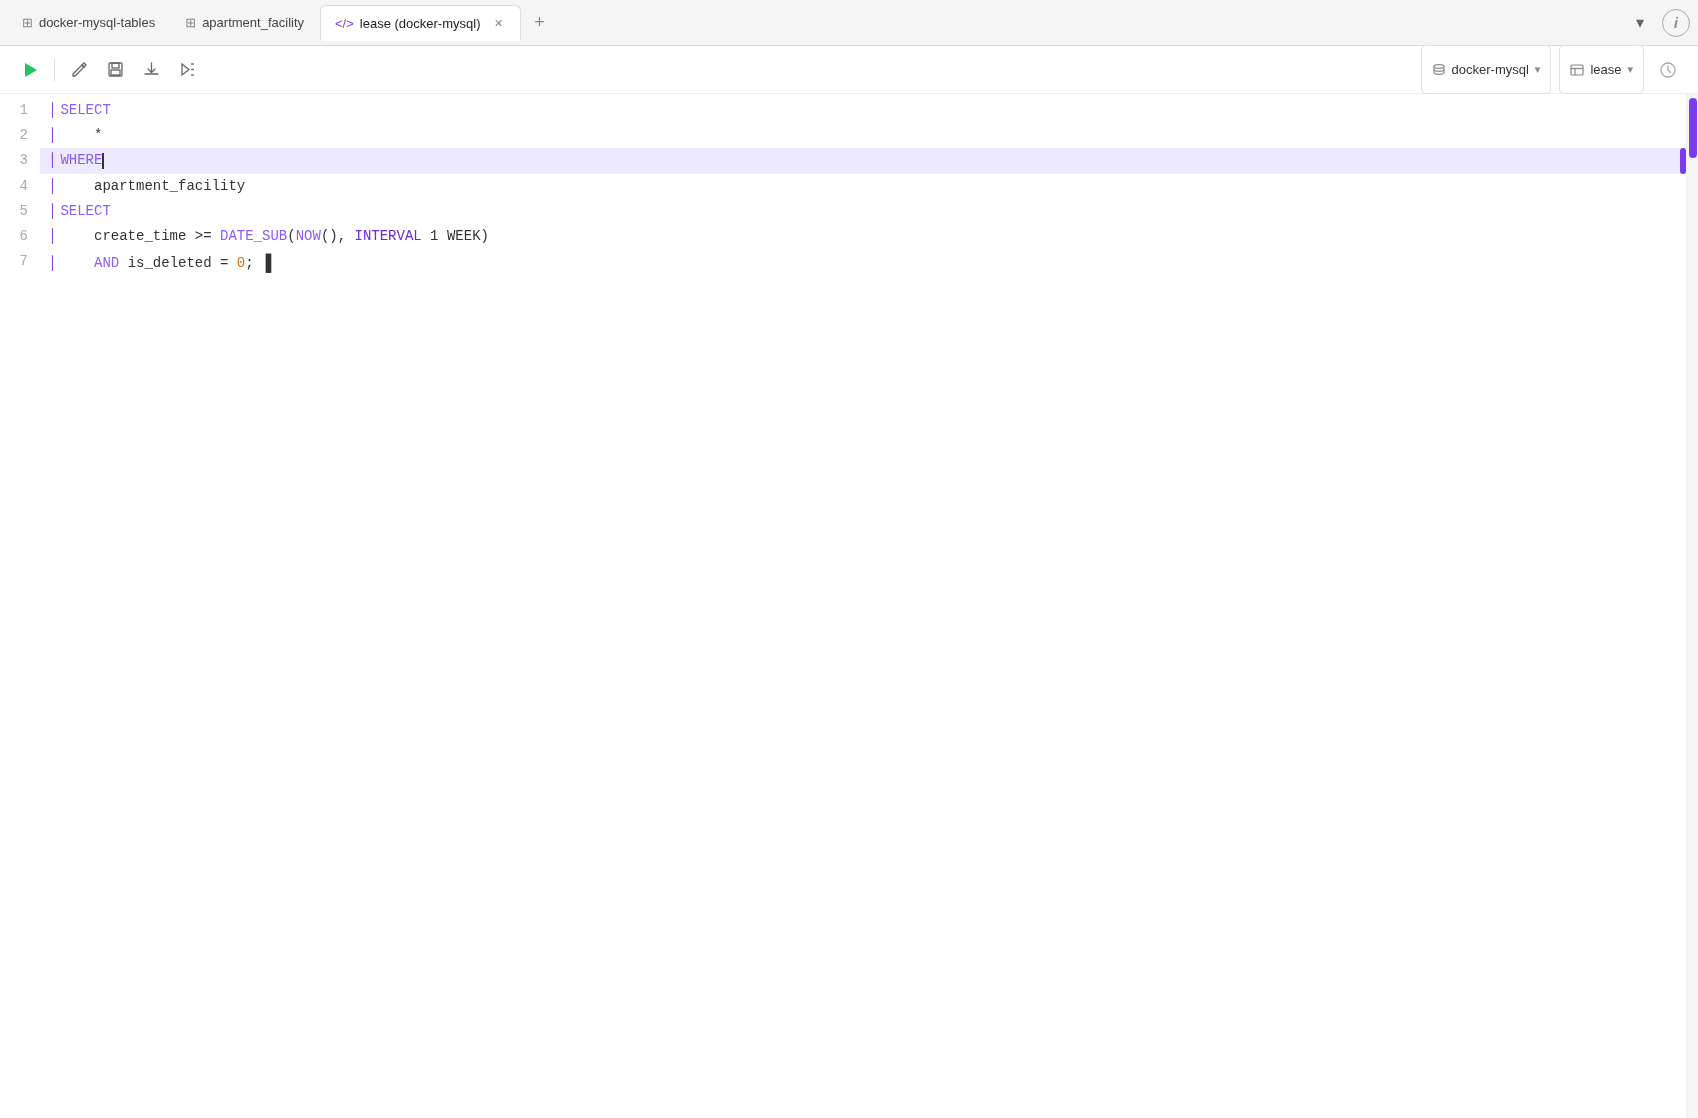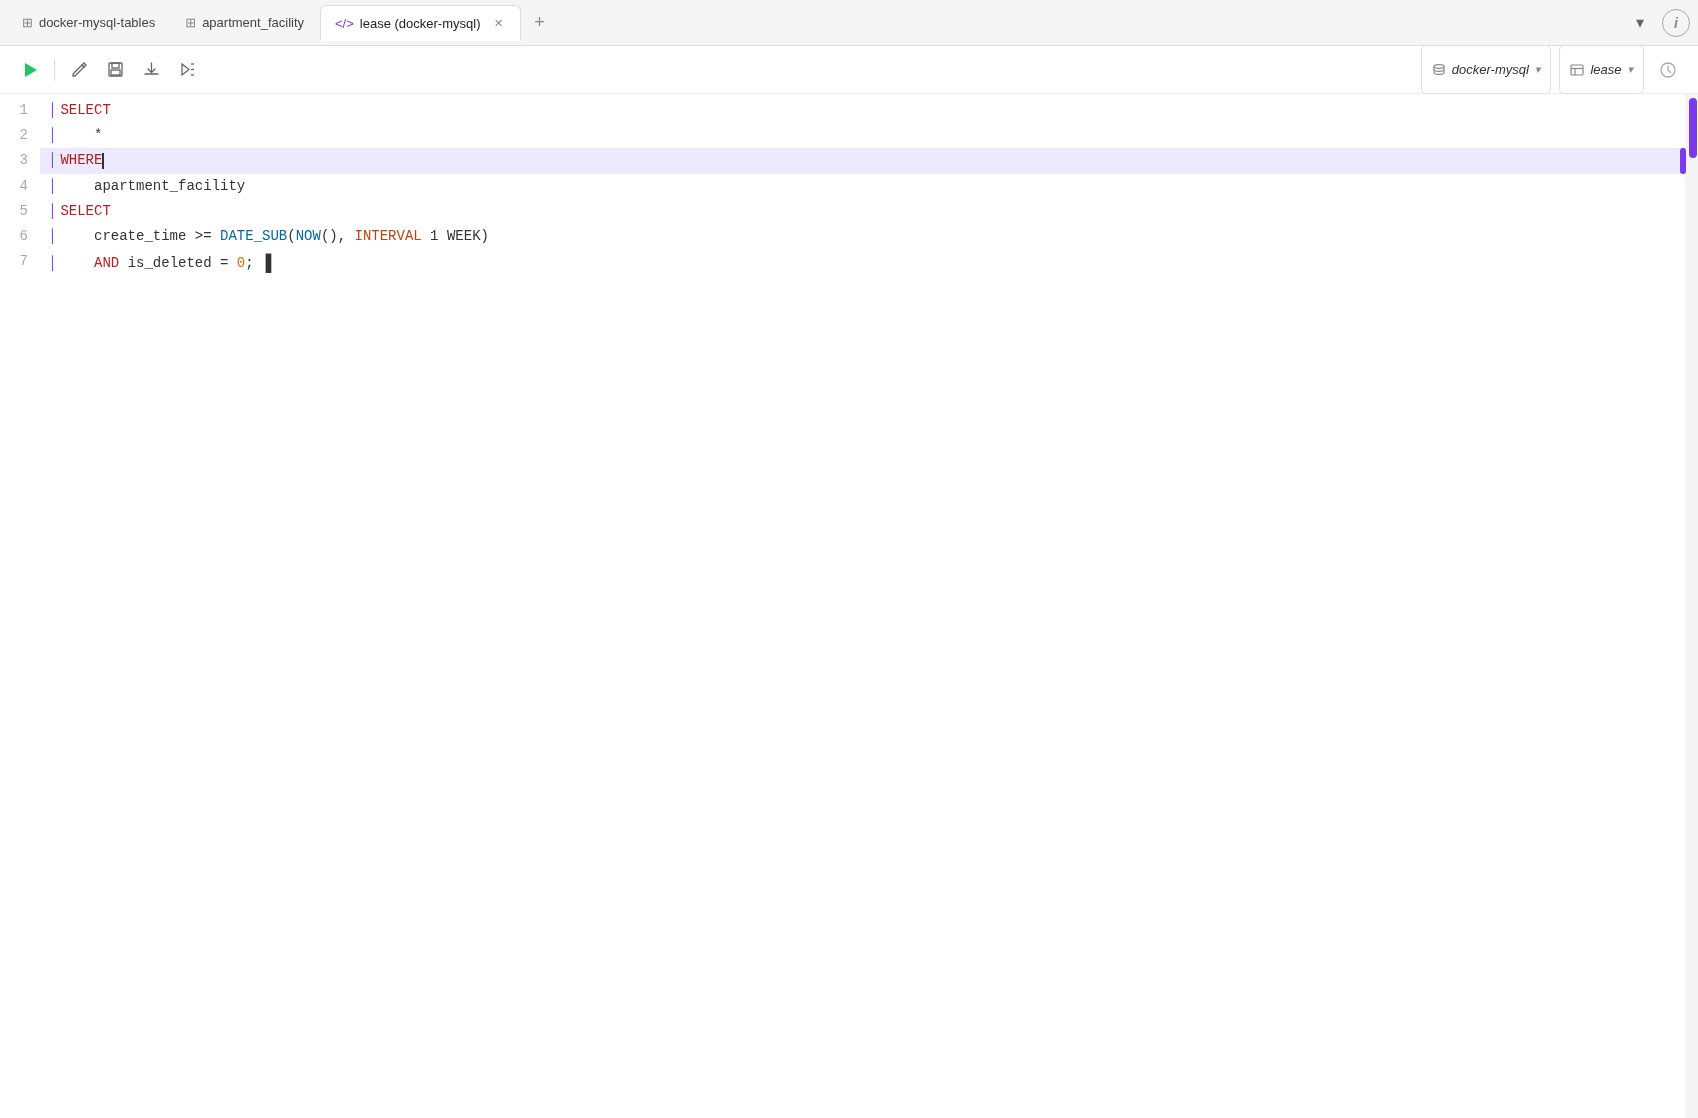--- a/index.html
+++ b/index.html
@@ -163,21 +163,20 @@
       display: flex;
       align-items: center;
       gap: 6px;
       padding: 16px 10px;
       border-radius: 5px;
       border: 1px solid #e0e0e0;
       font-size: 13px;
       color: #333;
       cursor: pointer;
       background: #fff;
-      font-style: italic;
     }
 
     .toolbar-dropdown .dropdown-icon {
       color: #888;
       font-size: 11px;
     }
 
     .toolbar-clock-btn {
       width: 32px;
       height: 32px;
@@ -242,23 +241,23 @@
     .scrollbar-thumb {
       width: 8px;
       margin: 2px;
       height: 60px;
       background: #7c3aed;
       border-radius: 4px;
       margin-top: 4px;
     }
 
     
-    .kw { color: #b91c1c; font-weight: 500; }         
-    .fn { color: #0369a1; }                             
-    .kw2 { color: #c2410c; }                           
+    .kw { color: #8b5cf6; font-weight: 500; }         
+    .fn { color: #8b5cf6; }                             
+    .kw2 { color: #6d28d9; }                           
     .txt { color: #333; }
     .num { color: #e07000; }
     .pipe { color: #7c3aed; margin-right: 4px; }
 
     
     .cursor {
       display: inline-block;
       width: 2px;
       height: 16px;
       background: #333;

